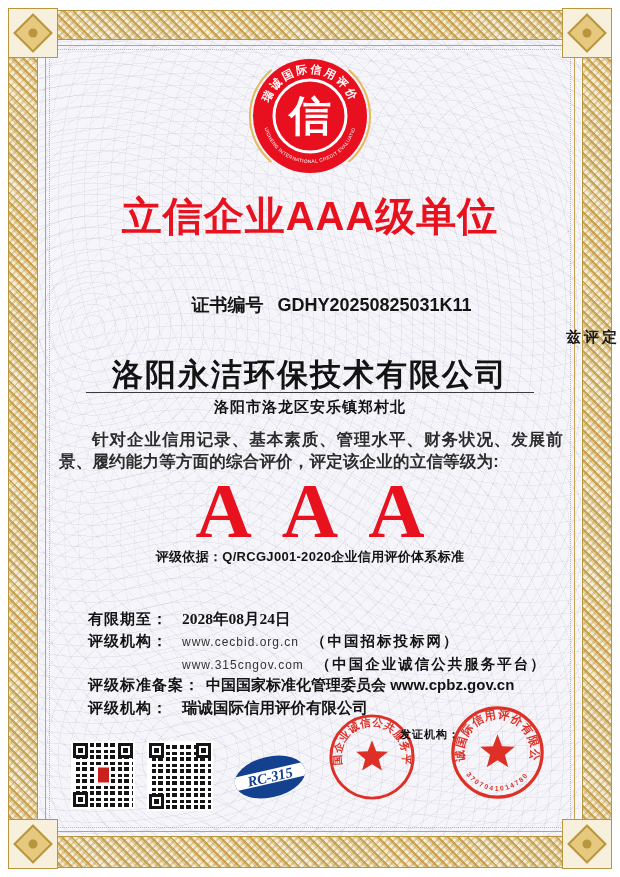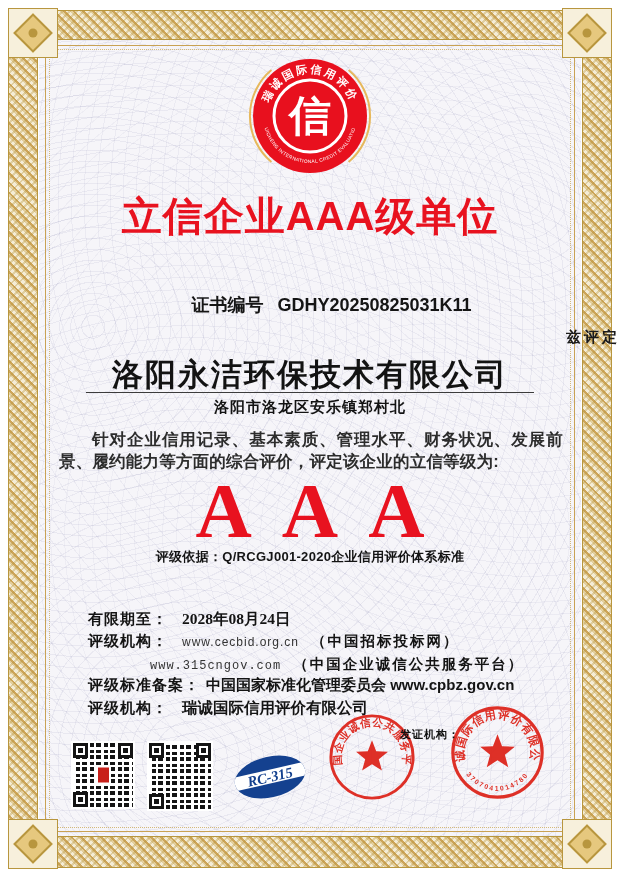--- a/index.html
+++ b/index.html
@@ -63,21 +63,21 @@
   .basis{position:absolute;left:0;right:0;top:548px;text-align:center;
     font-size:13px;font-weight:800;color:#141414;letter-spacing:.3px;}
 
   .field{position:absolute;left:88px;font-size:15px;font-weight:800;color:#141414;white-space:nowrap;}
   .flabel{display:inline-block;letter-spacing:1px;}
   .fw82{min-width:84px;}
   .fvalue-date{font-family:"Liberation Serif","DejaVu Serif",serif;font-size:15.5px;margin-left:10px;}
   .furl{font-family:"Liberation Sans","DejaVu Sans",sans-serif;font-weight:500;color:#333;
     font-size:12px;letter-spacing:1px;margin-left:10px;}
   .fnote{font-weight:700;letter-spacing:2px;margin-left:12px;font-size:14.5px;}
-  .findent{margin-left:62px;font-family:Liberation Mono, monospace;}
+  .findent{margin-left:94px;}
   .fvalue-plain{margin-left:6px;}
   .fvalue-serif{font-family:"Liberation Serif","DejaVu Serif",serif;font-size:15.5px;margin-left:10px;}
   .row1{top:584px;} .row2{top:609px;} .row3{top:632px;} .row4{top:655px;} .row5{top:676px;} .row6{top:698px;}
 
   .issuer-label{position:absolute;left:400px;top:727px;z-index:6;
     font-size:11px;font-weight:800;color:#111;letter-spacing:1px;}
 
   
   .qr{position:absolute;background:#fff;z-index:4;}
   .qr1{left:71px;top:741px;width:64px;height:68px;}

